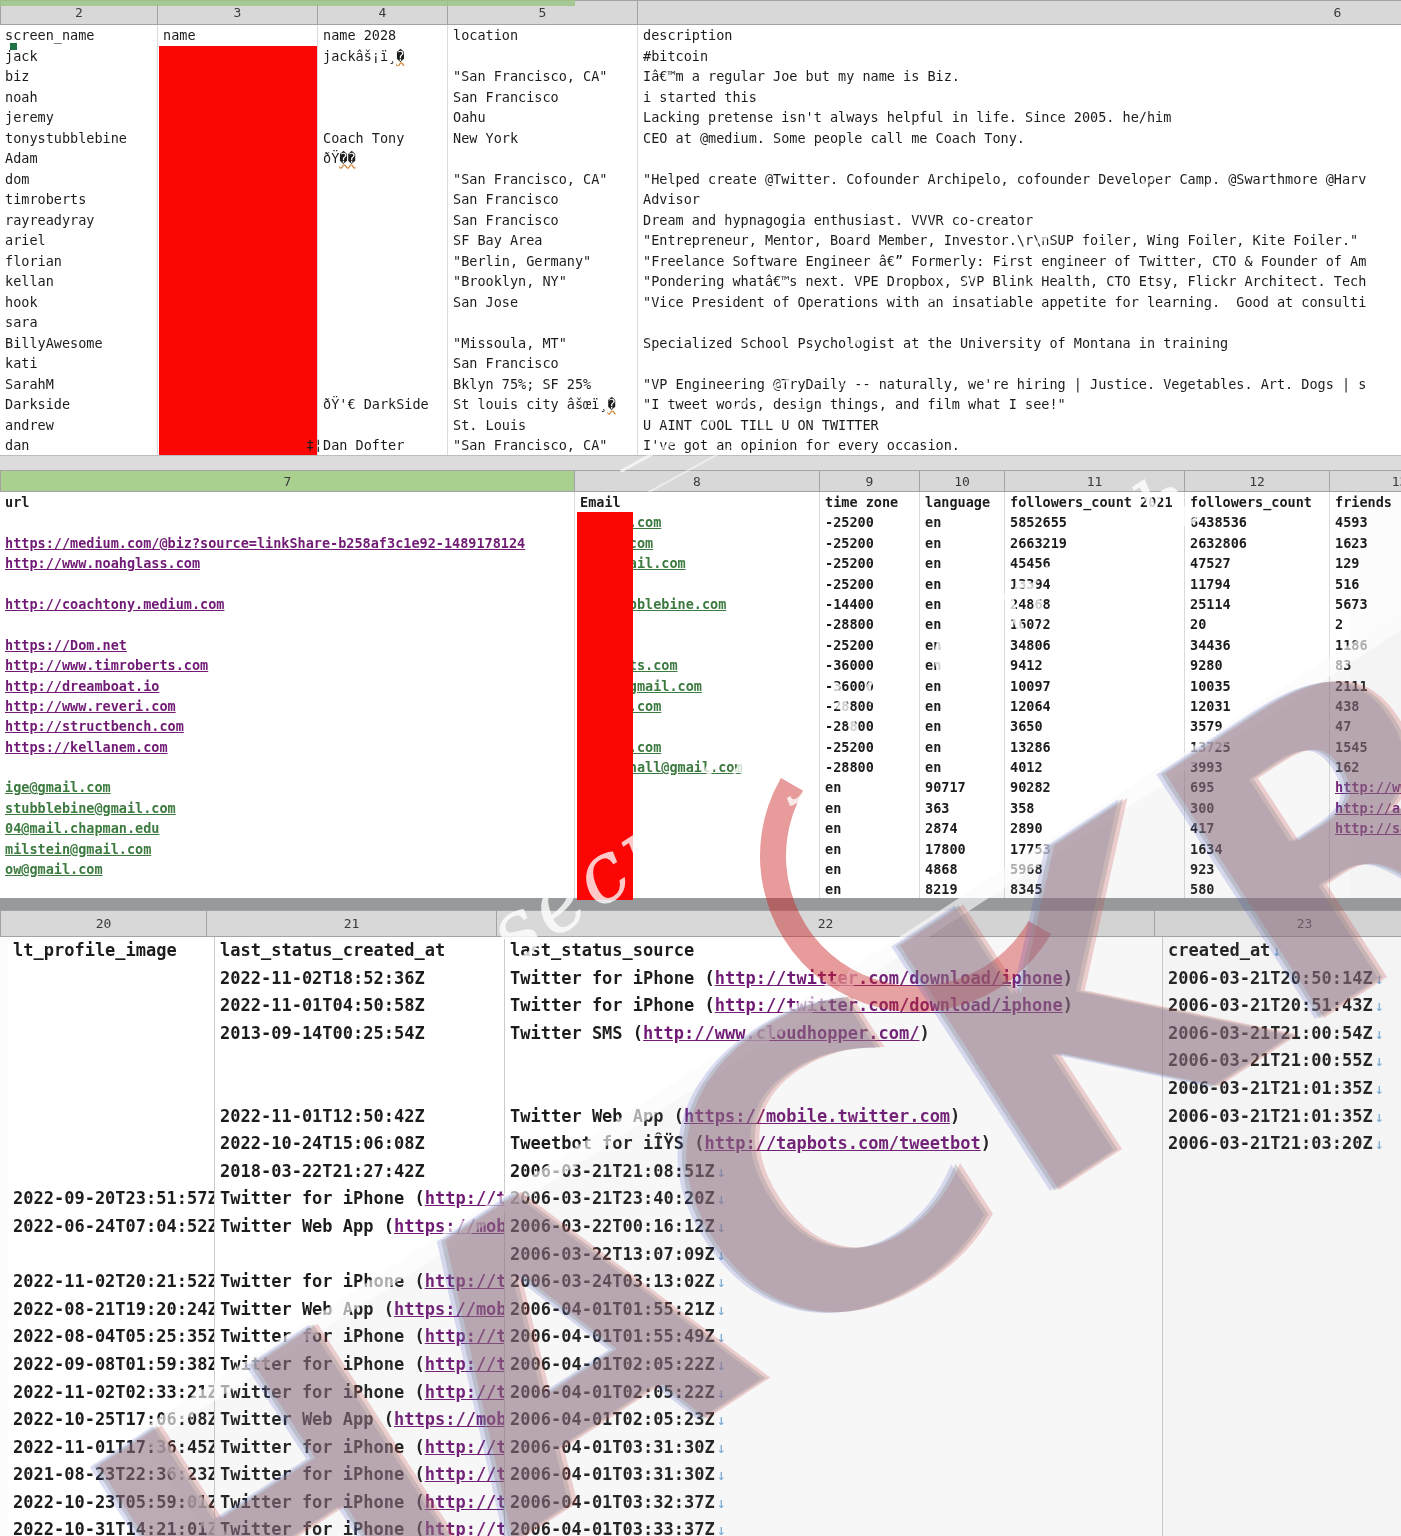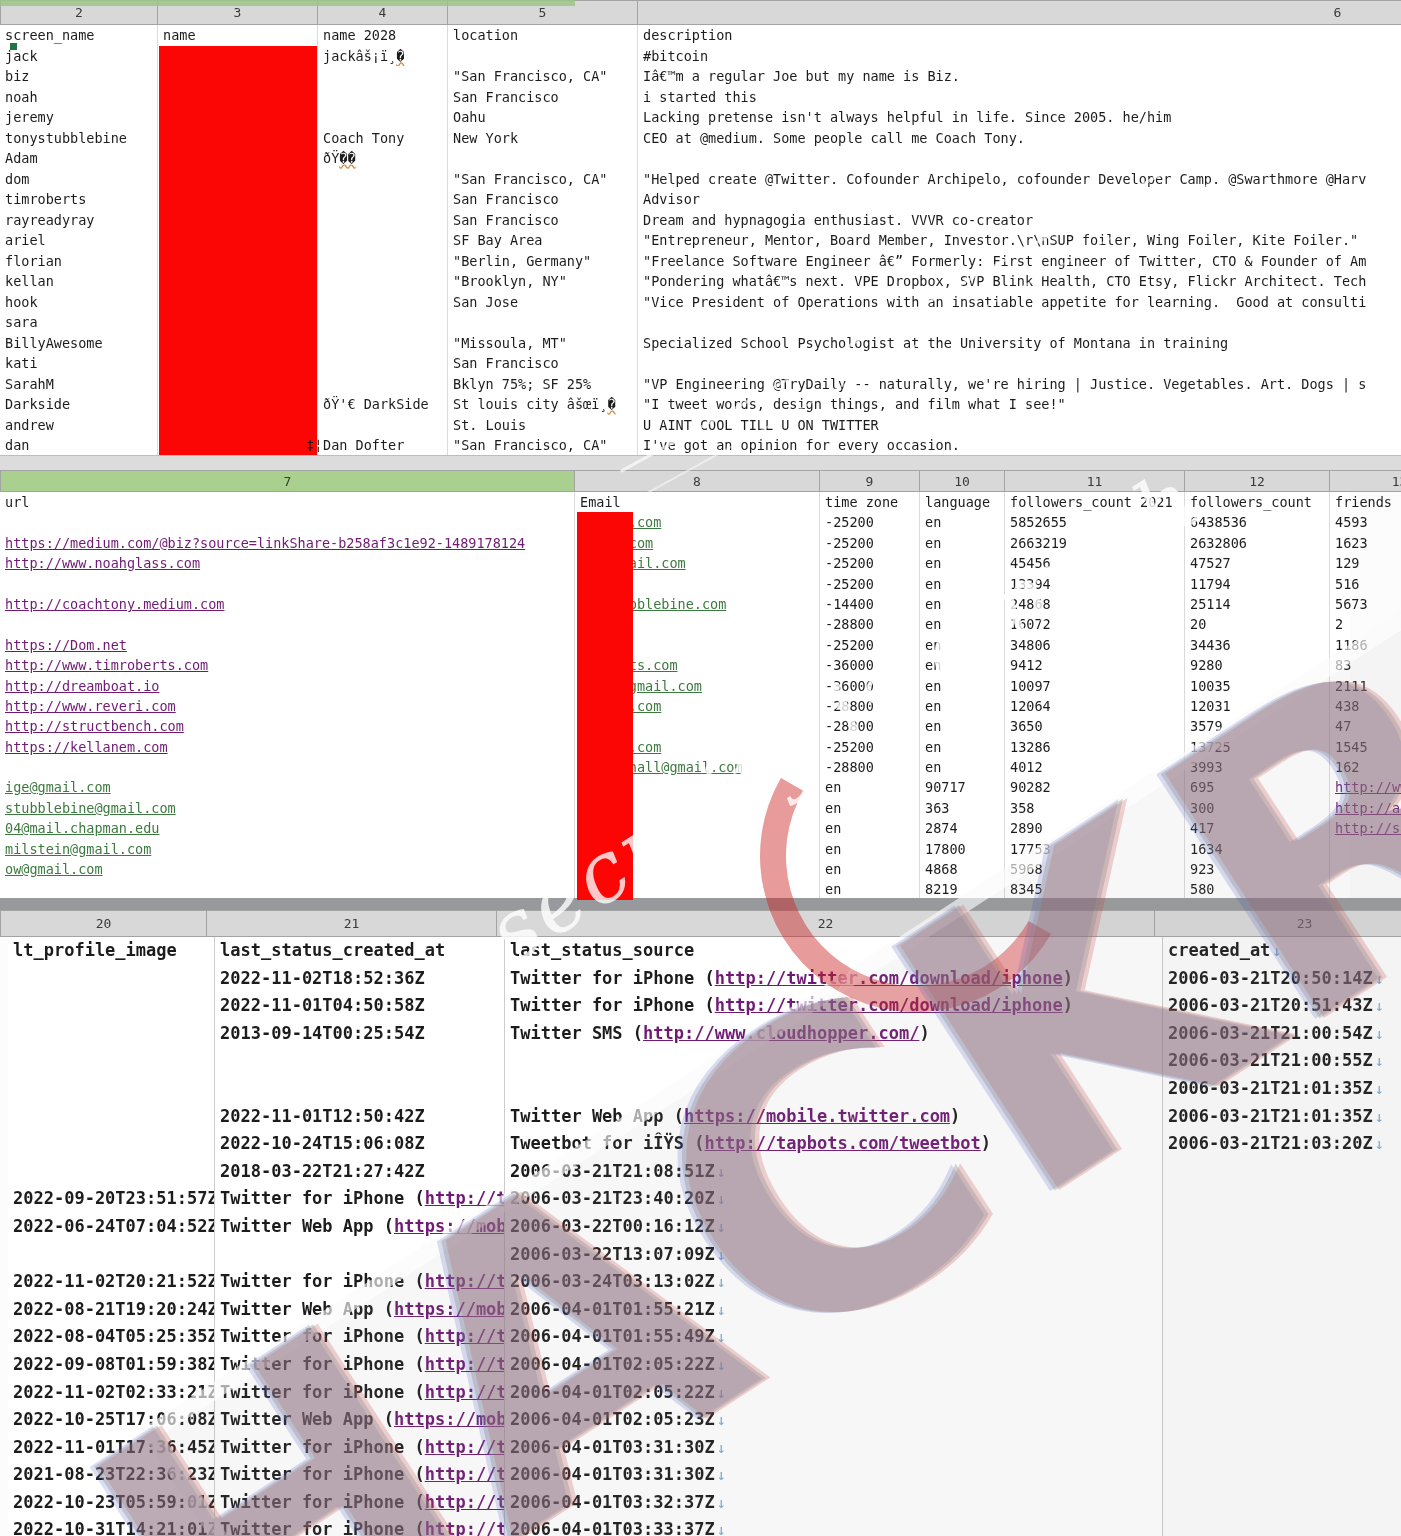--- a/index.html
+++ b/index.html
@@ -188,21 +188,21 @@
 
 <div class="colhead" id="mid-colhead" style="left:0;top:470px;height:22px;grid-template-columns:575px 245px 100px 85px 180px 145px 140px;grid-auto-rows:22px;">
     <div class="h sel">7</div>
     <div class="h">8</div>
     <div class="h">9</div>
     <div class="h">10</div>
     <div class="h">11</div>
     <div class="h">12</div>
     <div class="h">13</div>
   </div>
-<div class="grid mid-grid" id="mid-grid" style="left:0;top:492px;width:1350px;height:408px;grid-template-columns:575px 245px 100px 85px 180px 145px 140px;grid-auto-rows:20.4px;">
+<div class="grid mid-grid" id="mid-grid" style="left:0;top:492px;width:1350px;height:408px;grid-template-columns:575px 245px 100px 85px 180px 145px 140px;grid-auto-rows:20.4px;font-weight:bold;">
     <div class="c">url</div>
     <div class="c">Email</div>
     <div class="c">time zone</div>
     <div class="c">language</div>
     <div class="c">followers_count 2021</div>
     <div class="c">followers_count</div>
     <div class="c">friends</div>
     <div class="c"></div>
     <div class="c"><span class="email">witter.com</span></div>
     <div class="c">-25200</div>

